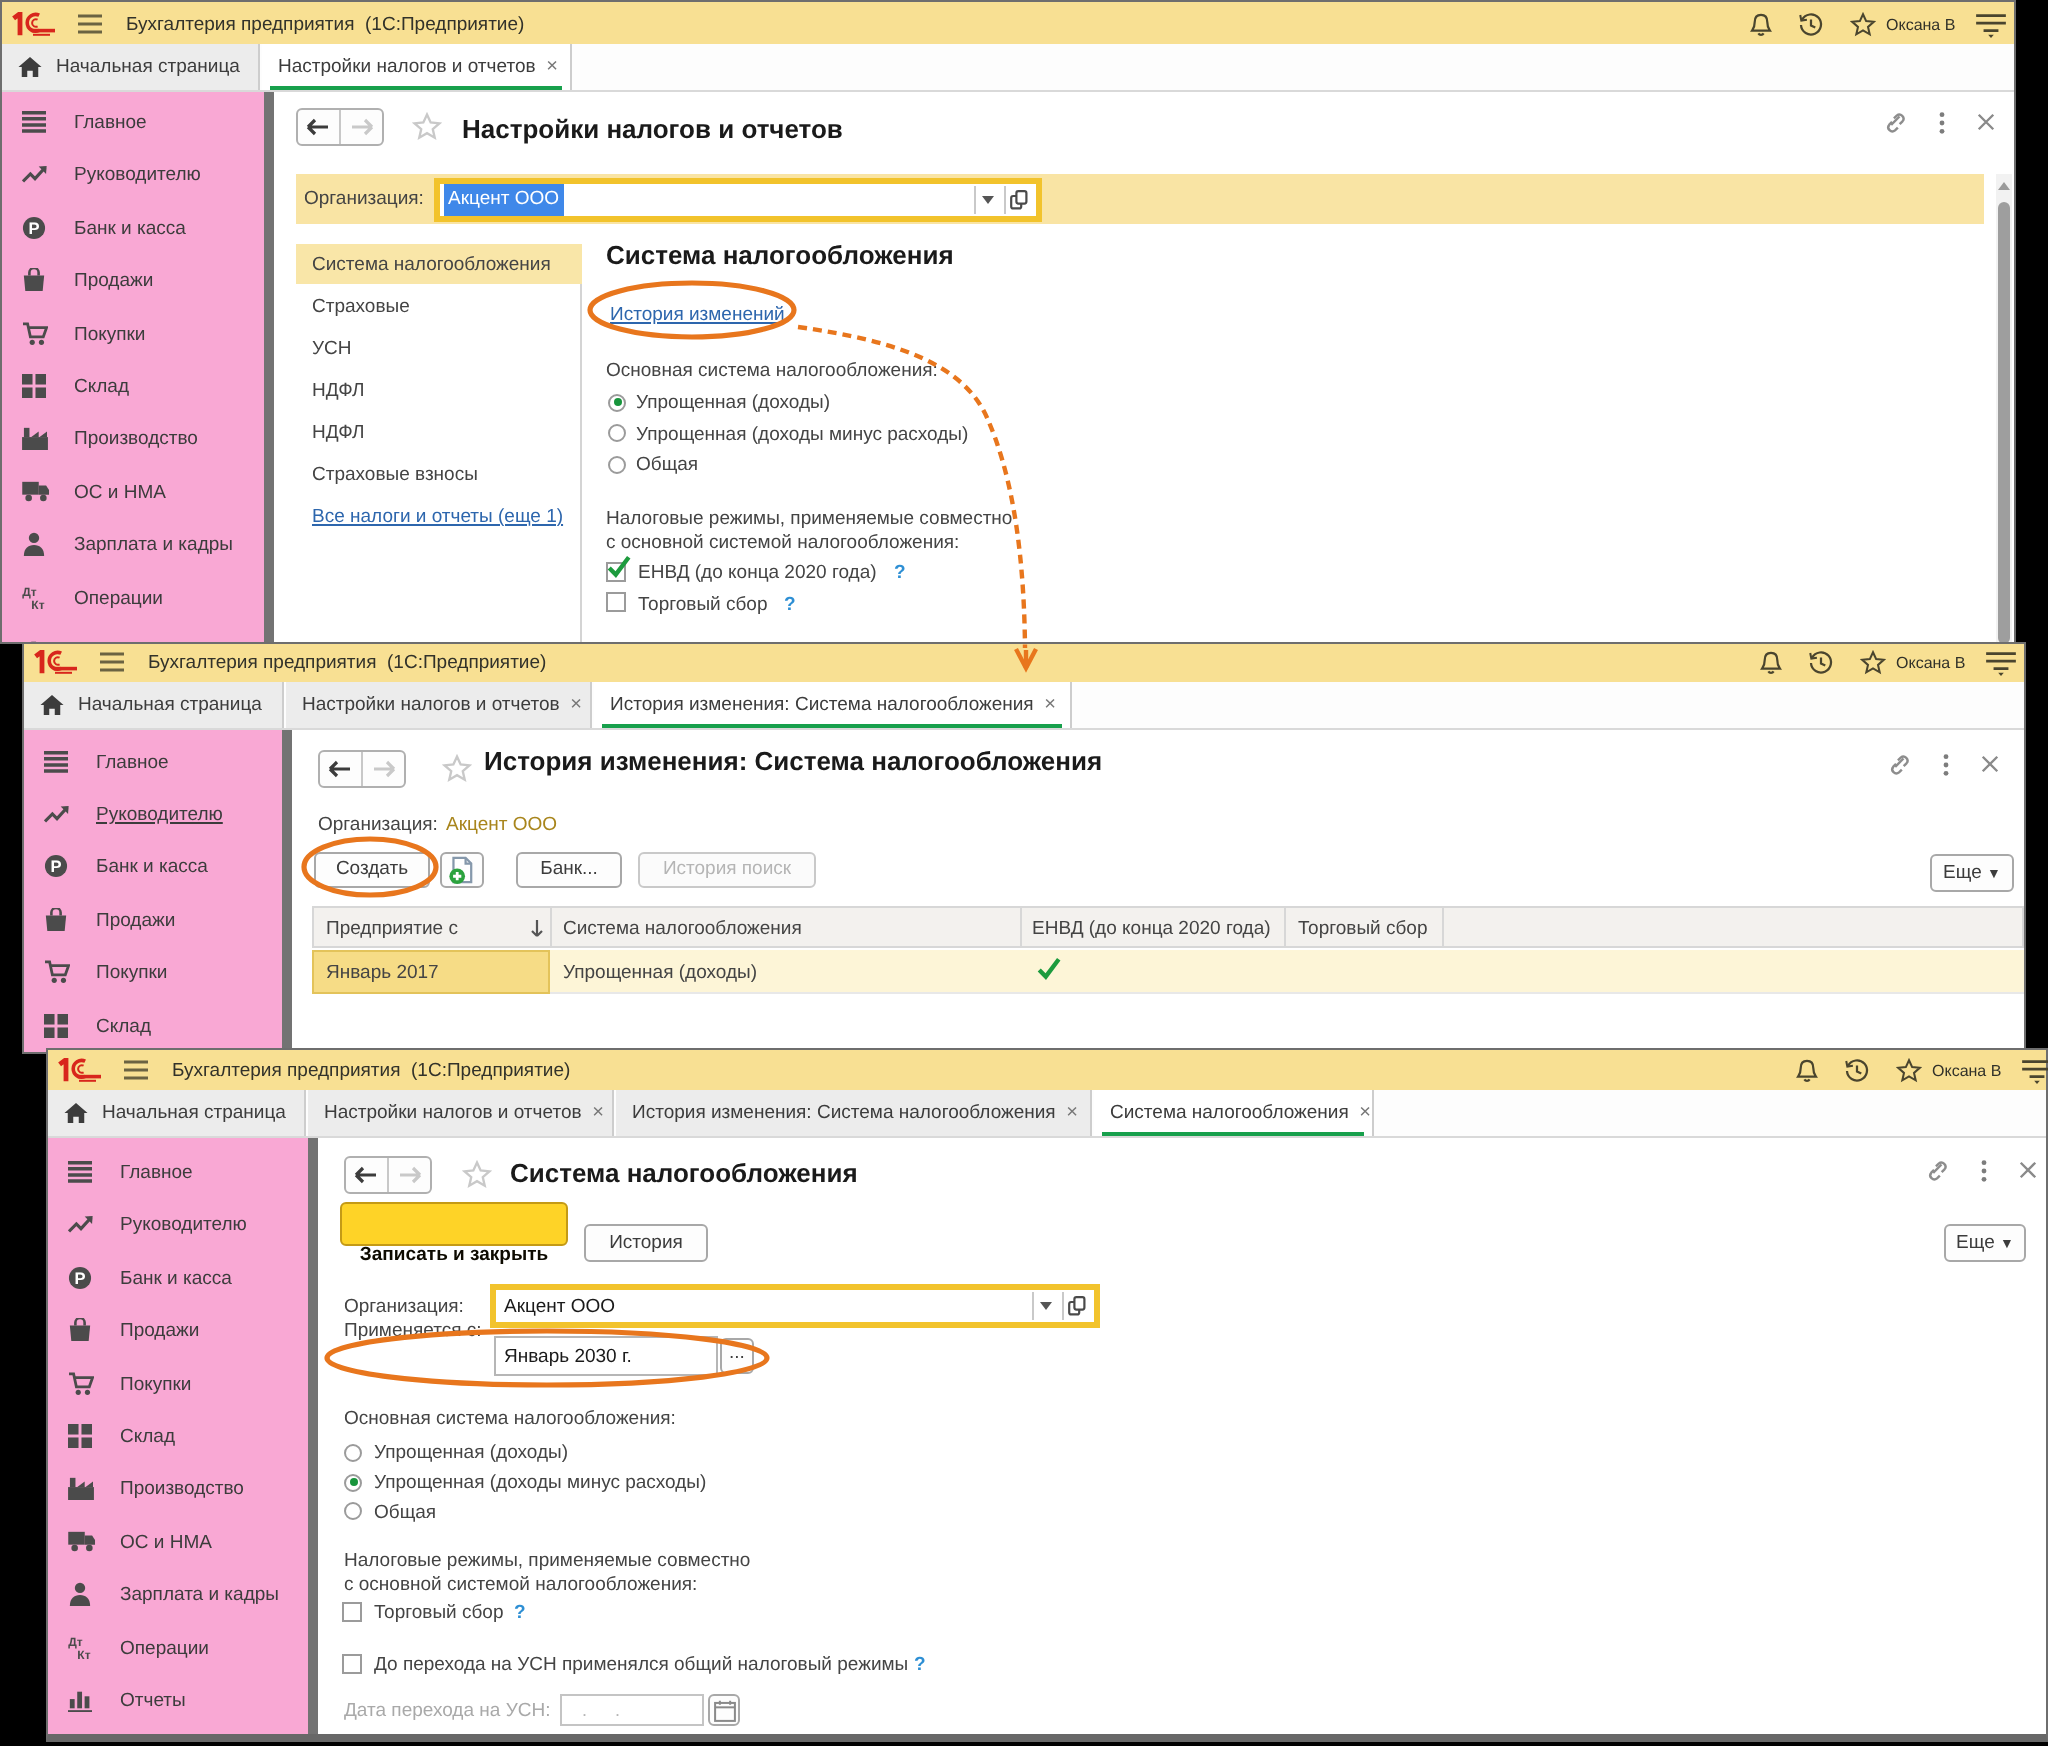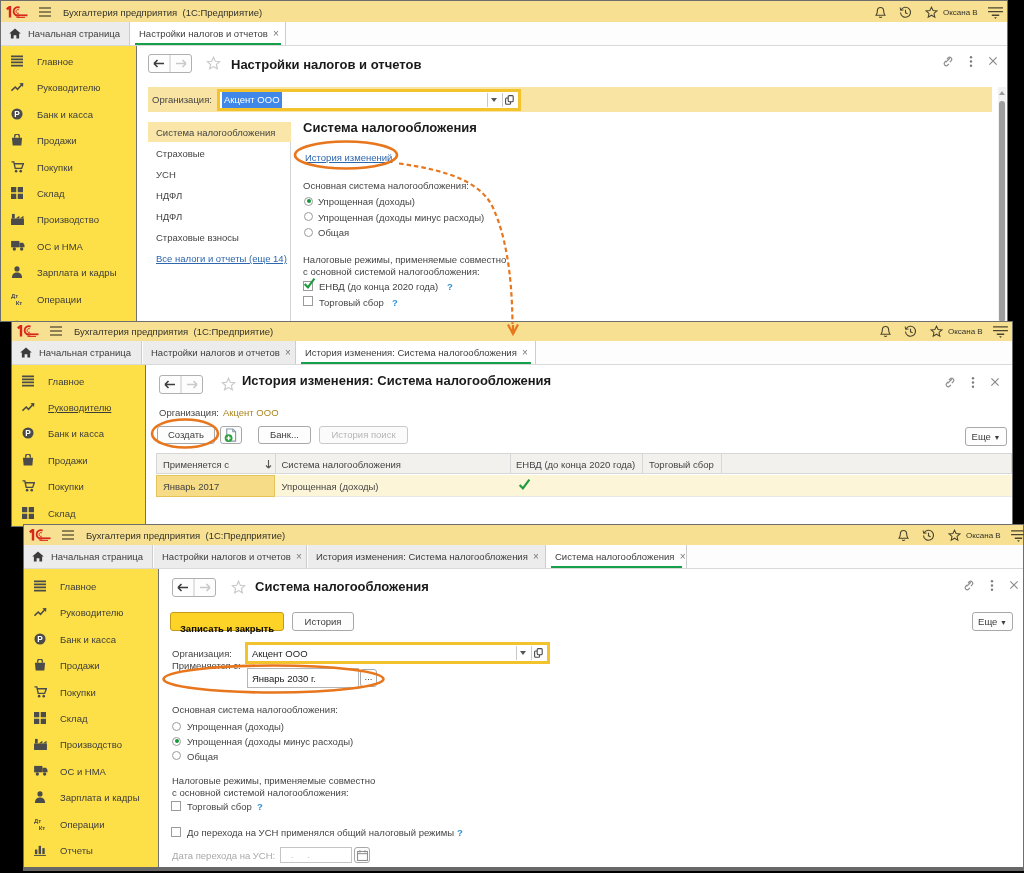--- a/index.html
+++ b/index.html
@@ -4,21 +4,21 @@
 html,body{width:1024px;height:873px;background:#000;overflow:hidden;font-family:"Liberation Sans",sans-serif;position:relative}
 .win{position:absolute;background:#fff;border:1px solid #6e6e6e}
 .tb{position:absolute;left:0;right:0;top:0;height:19px;background:#f8e093}
 .ttxt{position:absolute;top:4px;font-size:9.5px;color:#32322a;white-space:nowrap}
 .tabs{position:absolute;left:0;right:0;top:19px;height:24px;background:#fdfdfd;border-bottom:1px solid #d9d9d9}
 .tab{position:absolute;top:0;height:23px;background:#ececec;border-right:1px solid #cdcdcd;font-size:9.5px;color:#3c3c3c;white-space:nowrap}
 .tab.act{background:#fff}
 .gl{position:absolute;left:4px;right:4px;bottom:0;height:2px;background:#17a04c}
 .tabt{position:absolute;top:6px;white-space:nowrap}
 .tabx{color:#777;font-size:10px}
-.side{position:absolute;left:0;top:43px;bottom:0;background:#fde047;border-right:1px solid #737373}
+.side{position:absolute;left:0;top:43px;bottom:0;background:#f9a8d4;border-right:5px solid #737373}
 .si{position:absolute;left:0;width:100%;height:26px;font-size:9.5px;color:#3c3c3c}
 .si .lb{position:absolute;left:36px;top:8px;white-space:nowrap}
 .hdg{position:absolute;font-size:13px;font-weight:bold;color:#1a1a1a;white-space:nowrap}
 .lbl{position:absolute;font-size:9.5px;line-height:11px;color:#444;white-space:nowrap}
 .gray{color:#a9a9a9}
 .link{position:absolute;font-size:9.5px;line-height:11px;color:#2d66ad;text-decoration:underline;white-space:nowrap}
 .btn{position:absolute;background:#fdfdfd;border:1px solid #a8a8a8;border-radius:3px;font-size:9.5px;color:#3c3c3c;text-align:center;white-space:nowrap}
 .btn.pri{background:#fed327;border-color:#c49a16;font-weight:bold;color:#0d0a00}
 .btn.dis{color:#b5b5b5;border-color:#c9c9c9;background:#fbfbfb}
 .radio{position:absolute;width:9px;height:9px;border:1px solid #9b9b9b;border-radius:50%;background:#fff}
@@ -255,21 +255,21 @@
       </div>
     </div>
     <div class="a" style="left:147px;top:121px;width:143px;height:201px;border-right:1px solid #d4d4d4"></div>
     <div class="a" style="left:147px;top:121px;width:143px;height:20px;background:#f9e6a8"></div>
     <div class="lbl" style="left:155px;top:125.5px">Система налогообложения</div>
     <div class="lbl" style="left:155px;top:146.5px">Страховые</div>
     <div class="lbl" style="left:155px;top:167.5px">УСН</div>
     <div class="lbl" style="left:155px;top:188.5px">НДФЛ</div>
     <div class="lbl" style="left:155px;top:209.5px">НДФЛ</div>
     <div class="lbl" style="left:155px;top:230.5px">Страховые взносы</div>
-    <div class="link" style="left:155px;top:252px">Все налоги и отчеты (еще 14)</div>
+    <div class="link" style="left:155px;top:252px">Все налоги и отчеты (еще 1)</div>
     <div class="hdg" style="left:302px;top:119px">Система налогообложения</div>
     <div class="link" style="left:304px;top:151px">История изменений</div>
     <div class="lbl" style="left:302px;top:179px">Основная система налогообложения:</div>
     <div class="radio sel" style="left:303px;top:195.5px"></div>
     <div class="lbl" style="left:317px;top:195px">Упрощенная (доходы)</div>
     <div class="radio" style="left:303px;top:211px"></div>
     <div class="lbl" style="left:317px;top:210.5px">Упрощенная (доходы минус расходы)</div>
     <div class="radio" style="left:303px;top:226.5px"></div>
     <div class="lbl" style="left:317px;top:226px">Общая</div>
     <div class="lbl" style="left:302px;top:252.5px">Налоговые режимы, применяемые совместно</div>
@@ -459,21 +459,21 @@
       </div>
     </div>
     <div class="btn" style="left:246px;top:103.5px;width:53px;height:18px;padding-top:2.5px">Банк...</div>
     <div class="btn dis" style="left:307px;top:103.5px;width:89px;height:18px;padding-top:2.5px">История поиск</div>
     <div class="btn" style="left:953px;top:105px;width:42px;height:19px;padding-top:3px">Еще <span style="font-size:7px">▼</span></div>
     <div class="a" style="left:144px;top:131px;width:856px;height:21px;background:#f3f1ee;border:1px solid #d7d7d7"></div>
     <div class="a" style="left:262.5px;top:131px;width:1px;height:21px;background:#d7d7d7"></div>
     <div class="a" style="left:498px;top:131px;width:1px;height:21px;background:#d7d7d7"></div>
     <div class="a" style="left:630px;top:131px;width:1px;height:21px;background:#d7d7d7"></div>
     <div class="a" style="left:709px;top:131px;width:1px;height:21px;background:#d7d7d7"></div>
-    <div class="lbl" style="left:151px;top:136.5px">Применяется с</div>
+    <div class="lbl" style="left:151px;top:136.5px">Предприятие с</div>
     <svg class="a" style="left:253px;top:138px" width="7" height="9" viewBox="0 0 7 9">
       <path d="M3.5 0 V8 M3.5 8 L1 5.5 M3.5 8 L6 5.5" stroke="#555" stroke-width="1.1" fill="none"></path>
     </svg>
     <div class="lbl" style="left:269.5px;top:136.5px">Система налогообложения</div>
     <div class="lbl" style="left:504px;top:136.5px">ЕНВД (до конца 2020 года)</div>
     <div class="lbl" style="left:637px;top:136.5px">Торговый сбор</div>
     <div class="a" style="left:144px;top:153px;width:856px;height:22px;background:#fdf5d7;border-bottom:1px solid #e8e8e8"></div>
     <div class="a" style="left:144px;top:153px;width:118.5px;height:22px;background:#f6dc86;border:1px solid #e3c35a"></div>
     <div class="lbl" style="left:151px;top:158.5px">Январь 2017</div>
     <div class="lbl" style="left:269.5px;top:158.5px">Упрощенная (доходы)</div>
@@ -692,21 +692,21 @@
         <circle cx="2" cy="2.5" r="1.3" fill="#7d7d7d"></circle>
         <circle cx="2" cy="7" r="1.3" fill="#7d7d7d"></circle>
         <circle cx="2" cy="11.5" r="1.3" fill="#7d7d7d"></circle>
       </svg>
     </div>
     <div class="a" style="left:985px;top:55px">
       <svg width="10" height="10" viewBox="0 0 11 11">
         <path d="M1.5 1.5 L9.5 9.5 M9.5 1.5 L1.5 9.5" stroke="#8a8a8a" stroke-width="1.3"></path>
       </svg>
     </div>
-    <div class="btn pri" style="left:146px;top:87px;width:114px;height:19px;padding-top:10px">Записать и закрыть</div>
+    <div class="btn pri" style="left:146px;top:76px;width:114px;height:19px;padding-top:20px">Записать и закрыть</div>
     <div class="btn" style="left:268px;top:87px;width:62px;height:19px;padding-top:3px">История</div>
     <div class="btn" style="left:948px;top:87px;width:41px;height:19px;padding-top:3px">Еще <span style="font-size:7px">▼</span></div>
     <div class="lbl" style="left:148px;top:123px">Организация:</div>
     <div class="a" style="left:221px;top:117px;width:305px;height:22px;border:3px solid #f2c32c;background:#fff">
       <div class="a" style="left:4px;top:2.5px;font-size:9.5px;color:#1a1a1a;white-space:nowrap">Акцент ООО</div>
       <div class="a" style="right:30px;top:1px;width:1px;height:14px;background:#c9c9c9"></div>
       <svg style="position:absolute;right:21px;top:6px" width="6" height="4" viewBox="0 0 6 4">
         <path d="M0 0 L6 0 L3 4 Z" fill="#555"></path>
       </svg>
       <div class="a" style="right:15px;top:1px;width:1px;height:14px;background:#c9c9c9"></div>

